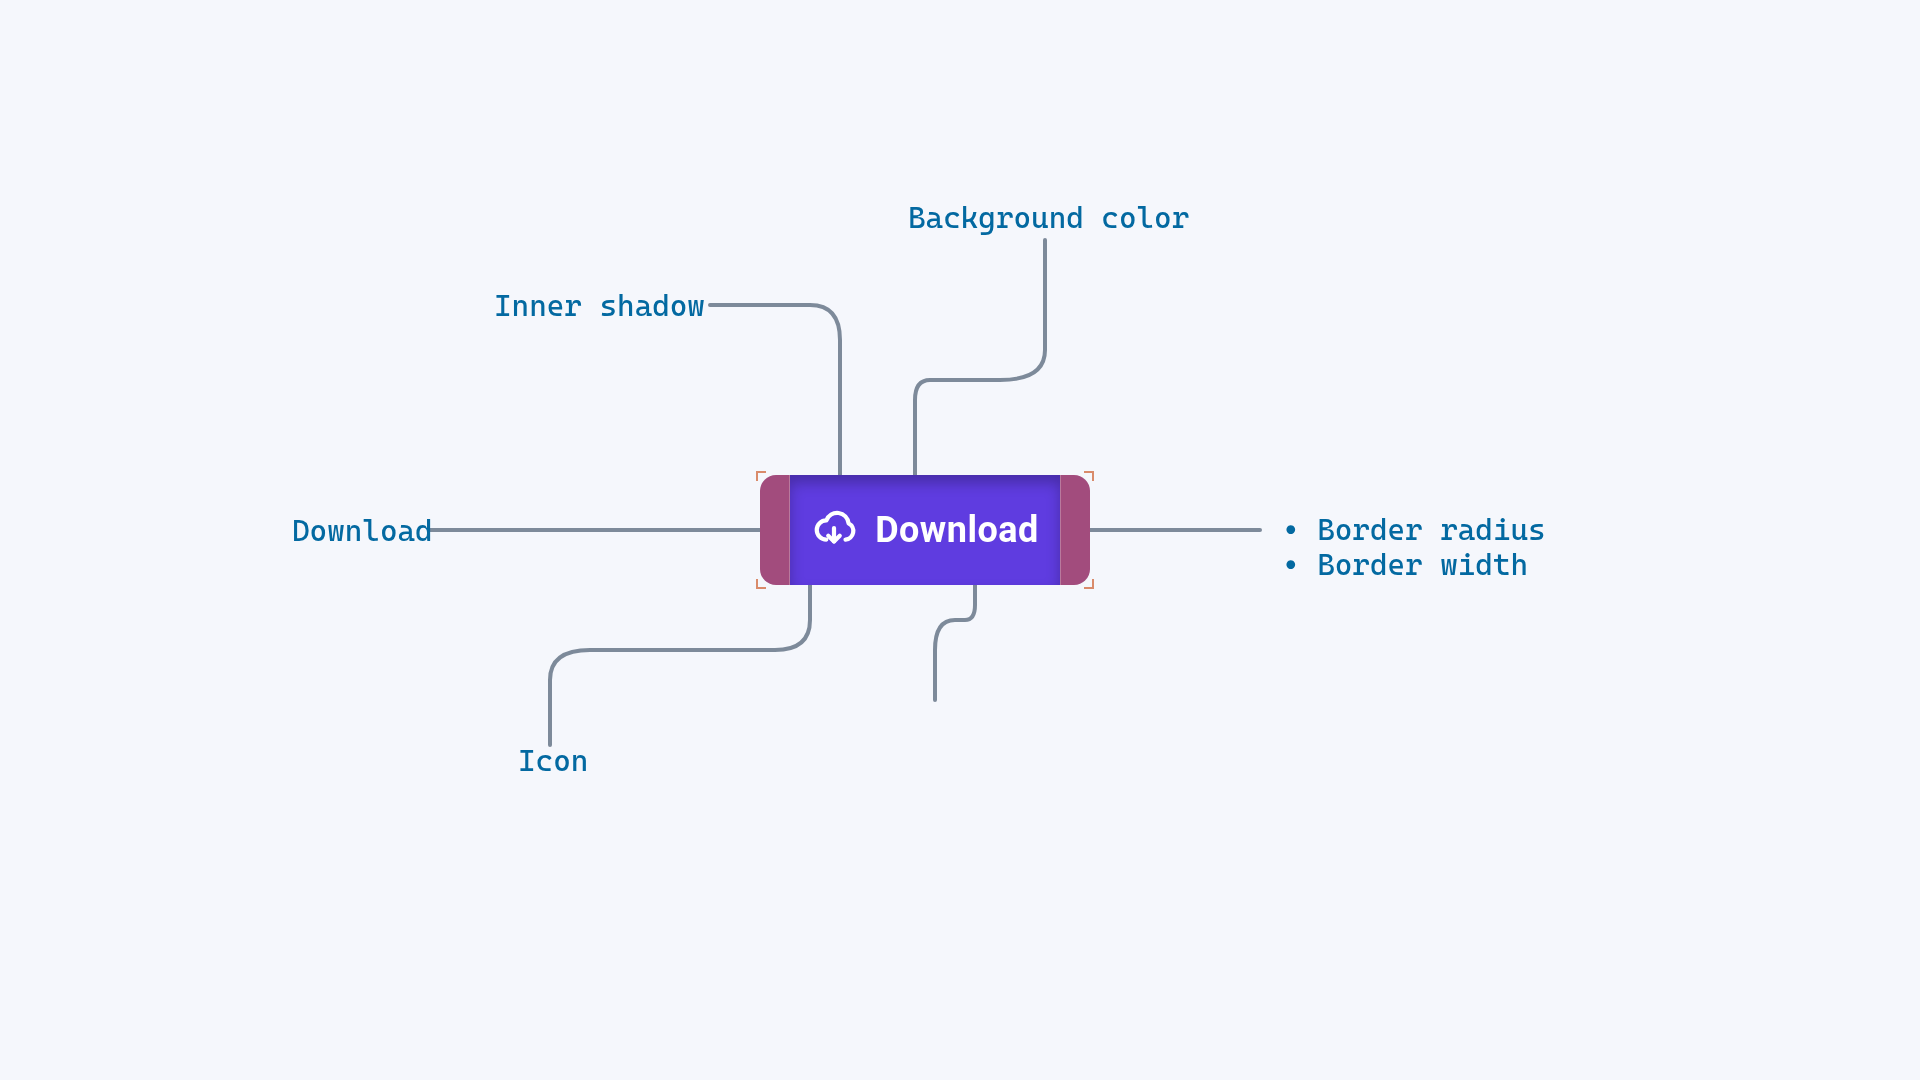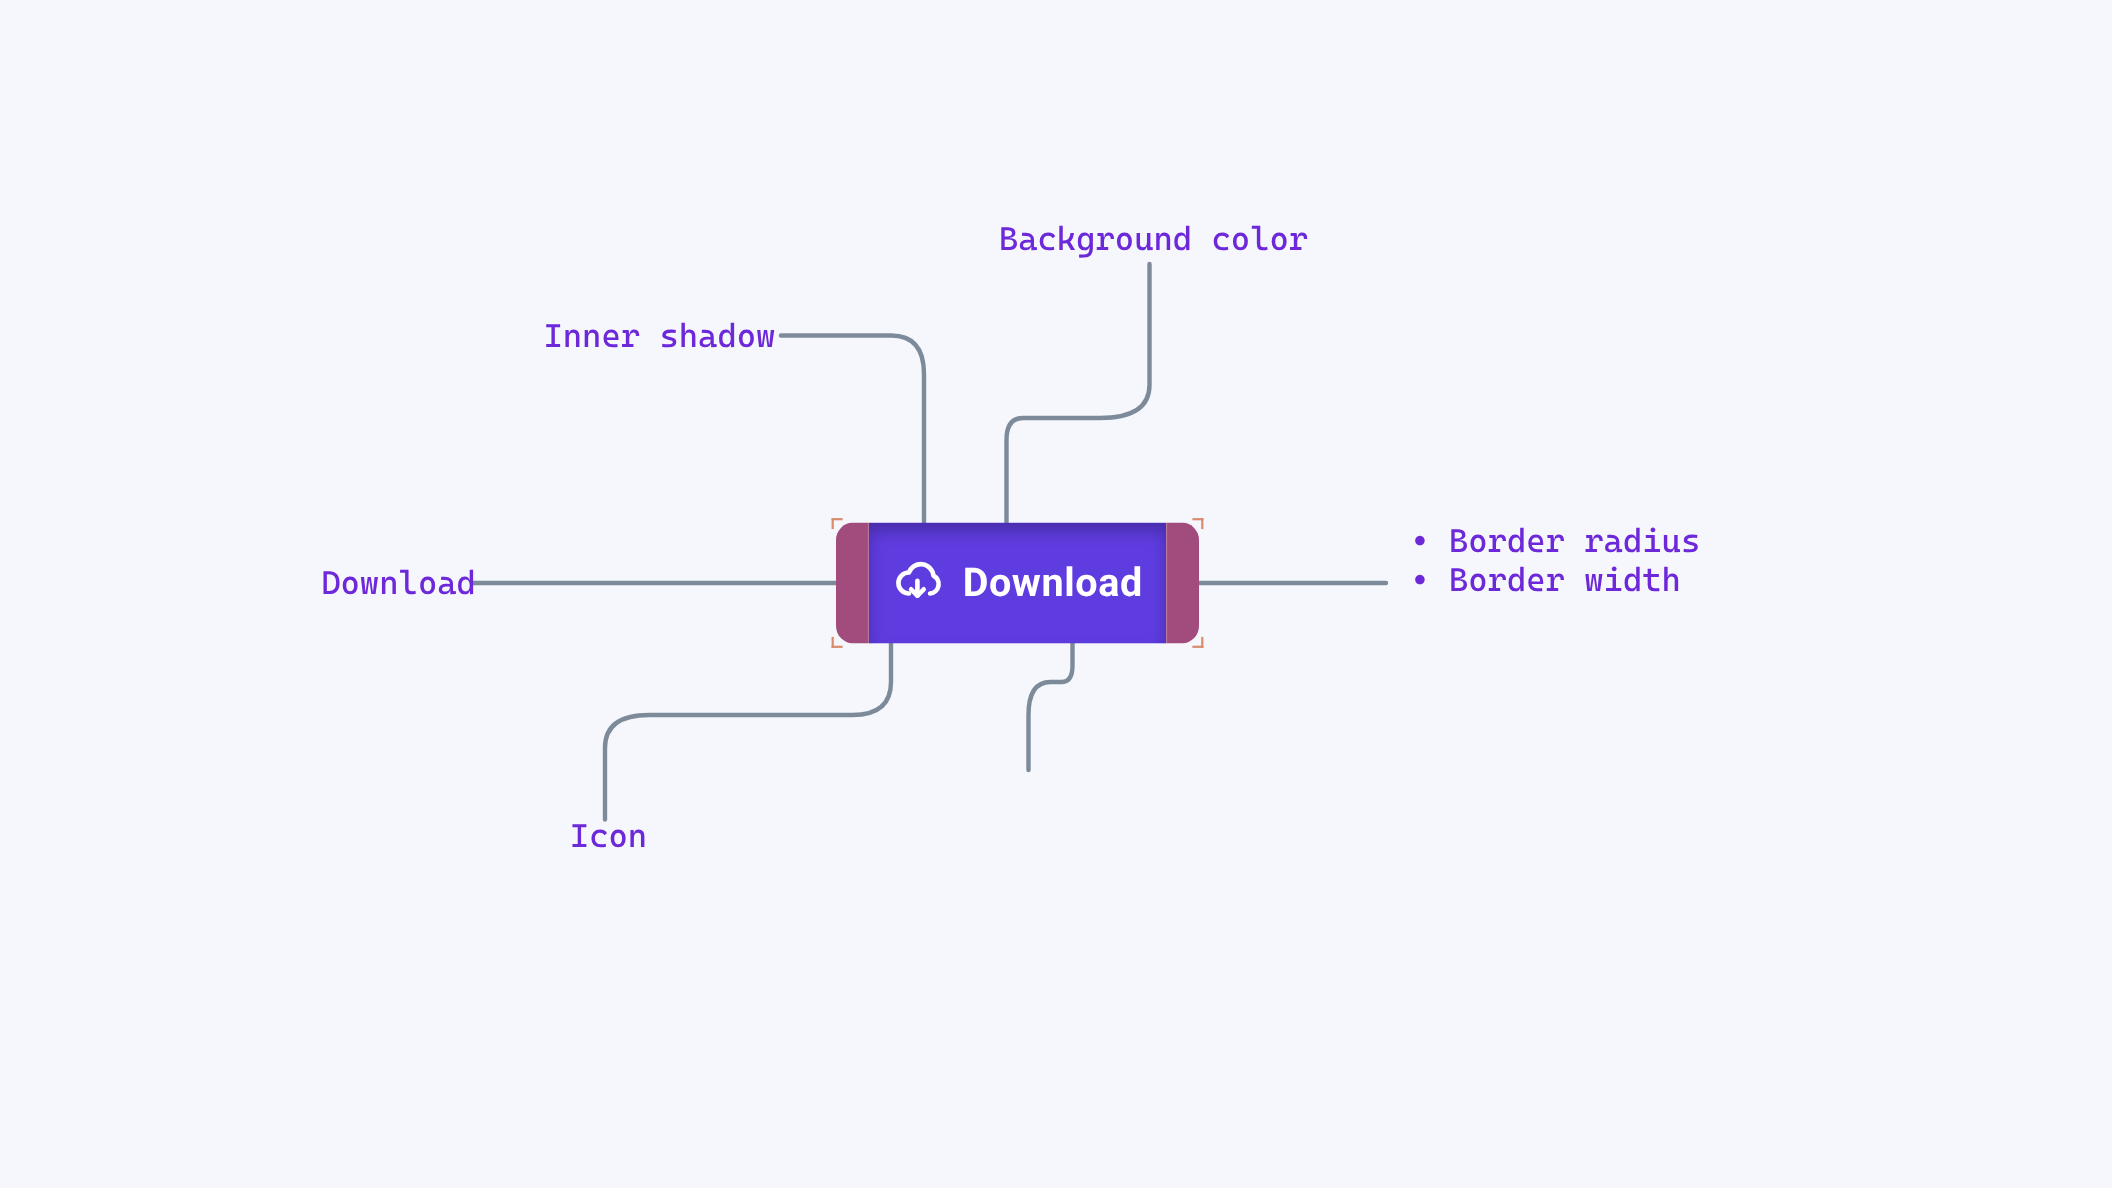--- a/index.html
+++ b/index.html
@@ -50,25 +50,26 @@
     .button-core .label {
       color: #ffffff;
       font-family: -apple-system, BlinkMacSystemFont, "Segoe UI", Roboto, Helvetica, Arial, sans-serif;
       font-weight: 700;
       font-size: 36px;
       letter-spacing: 0.5px;
     }
     .ann {
       position: absolute;
       font-size: 30px;
-      color: #6d28d9;
+      color: #0369a1;
       white-space: nowrap;
     }
     .ann ul {
       list-style: none;
+      margin-top: 37px;
     }
     .ann li::before {
       content: "• ";
     }
     .connectors {
       position: absolute;
       left: 0;
       top: 0;
       width: 1920px;
       height: 1080px;

